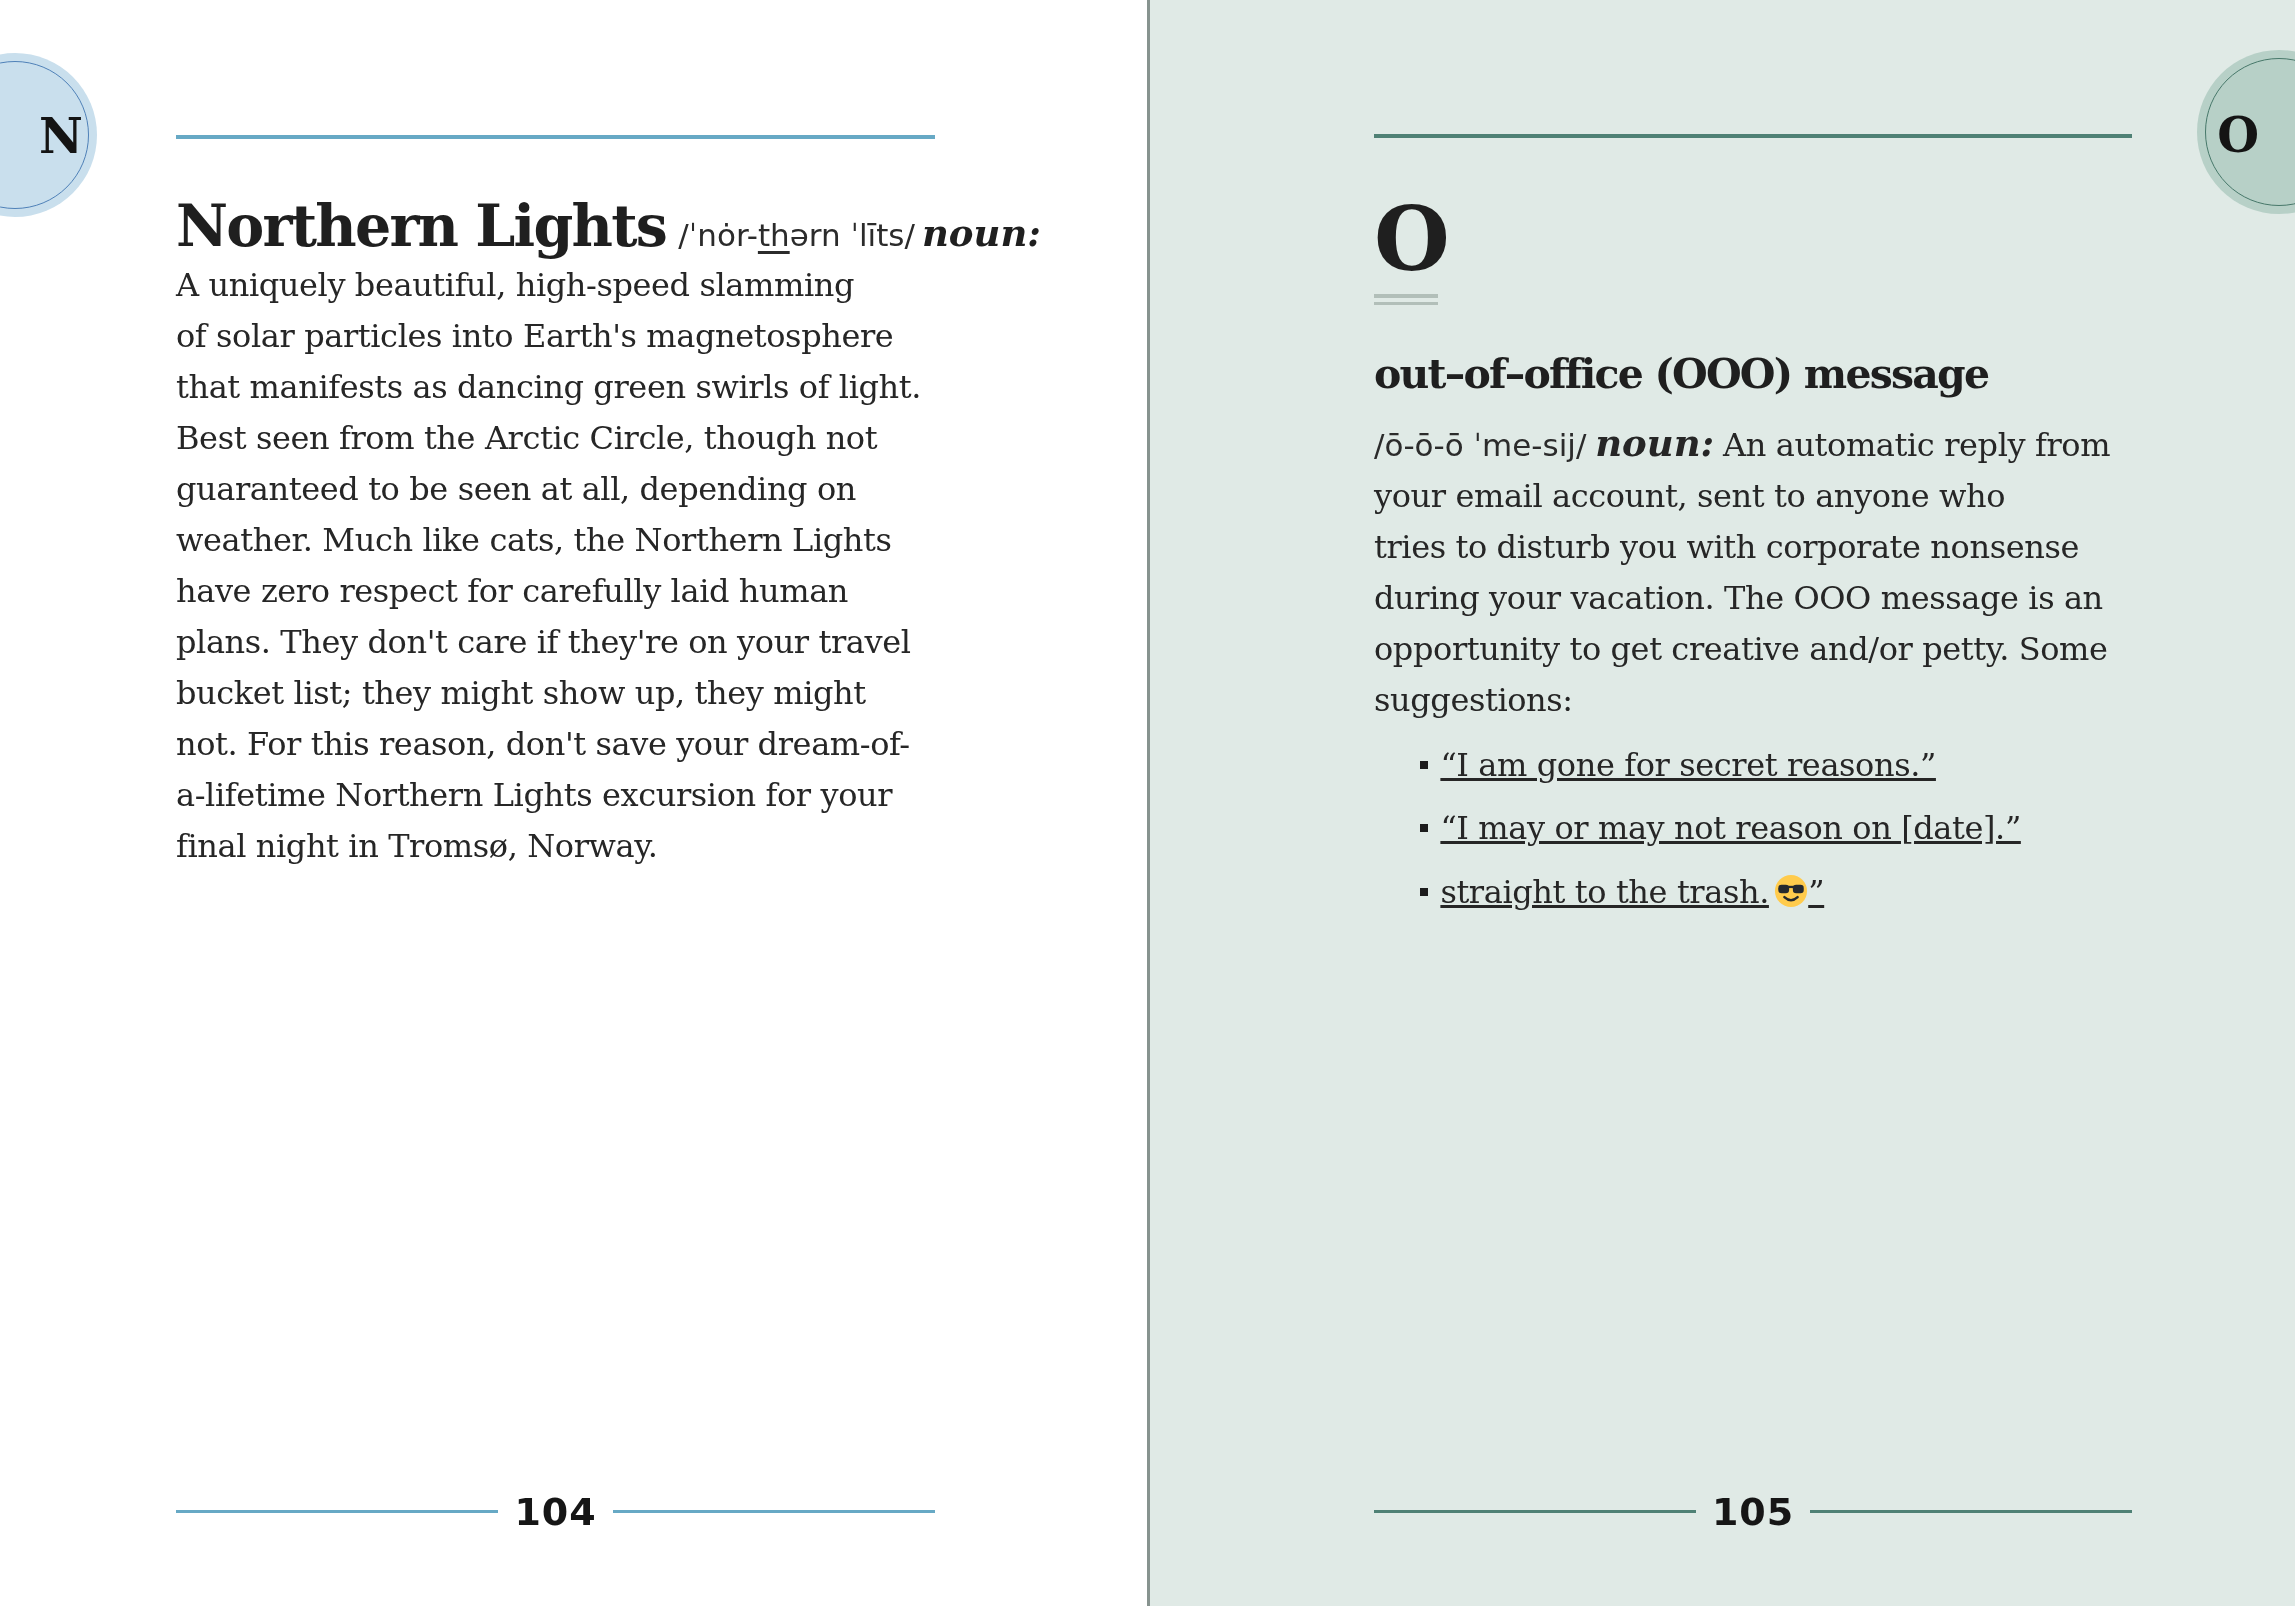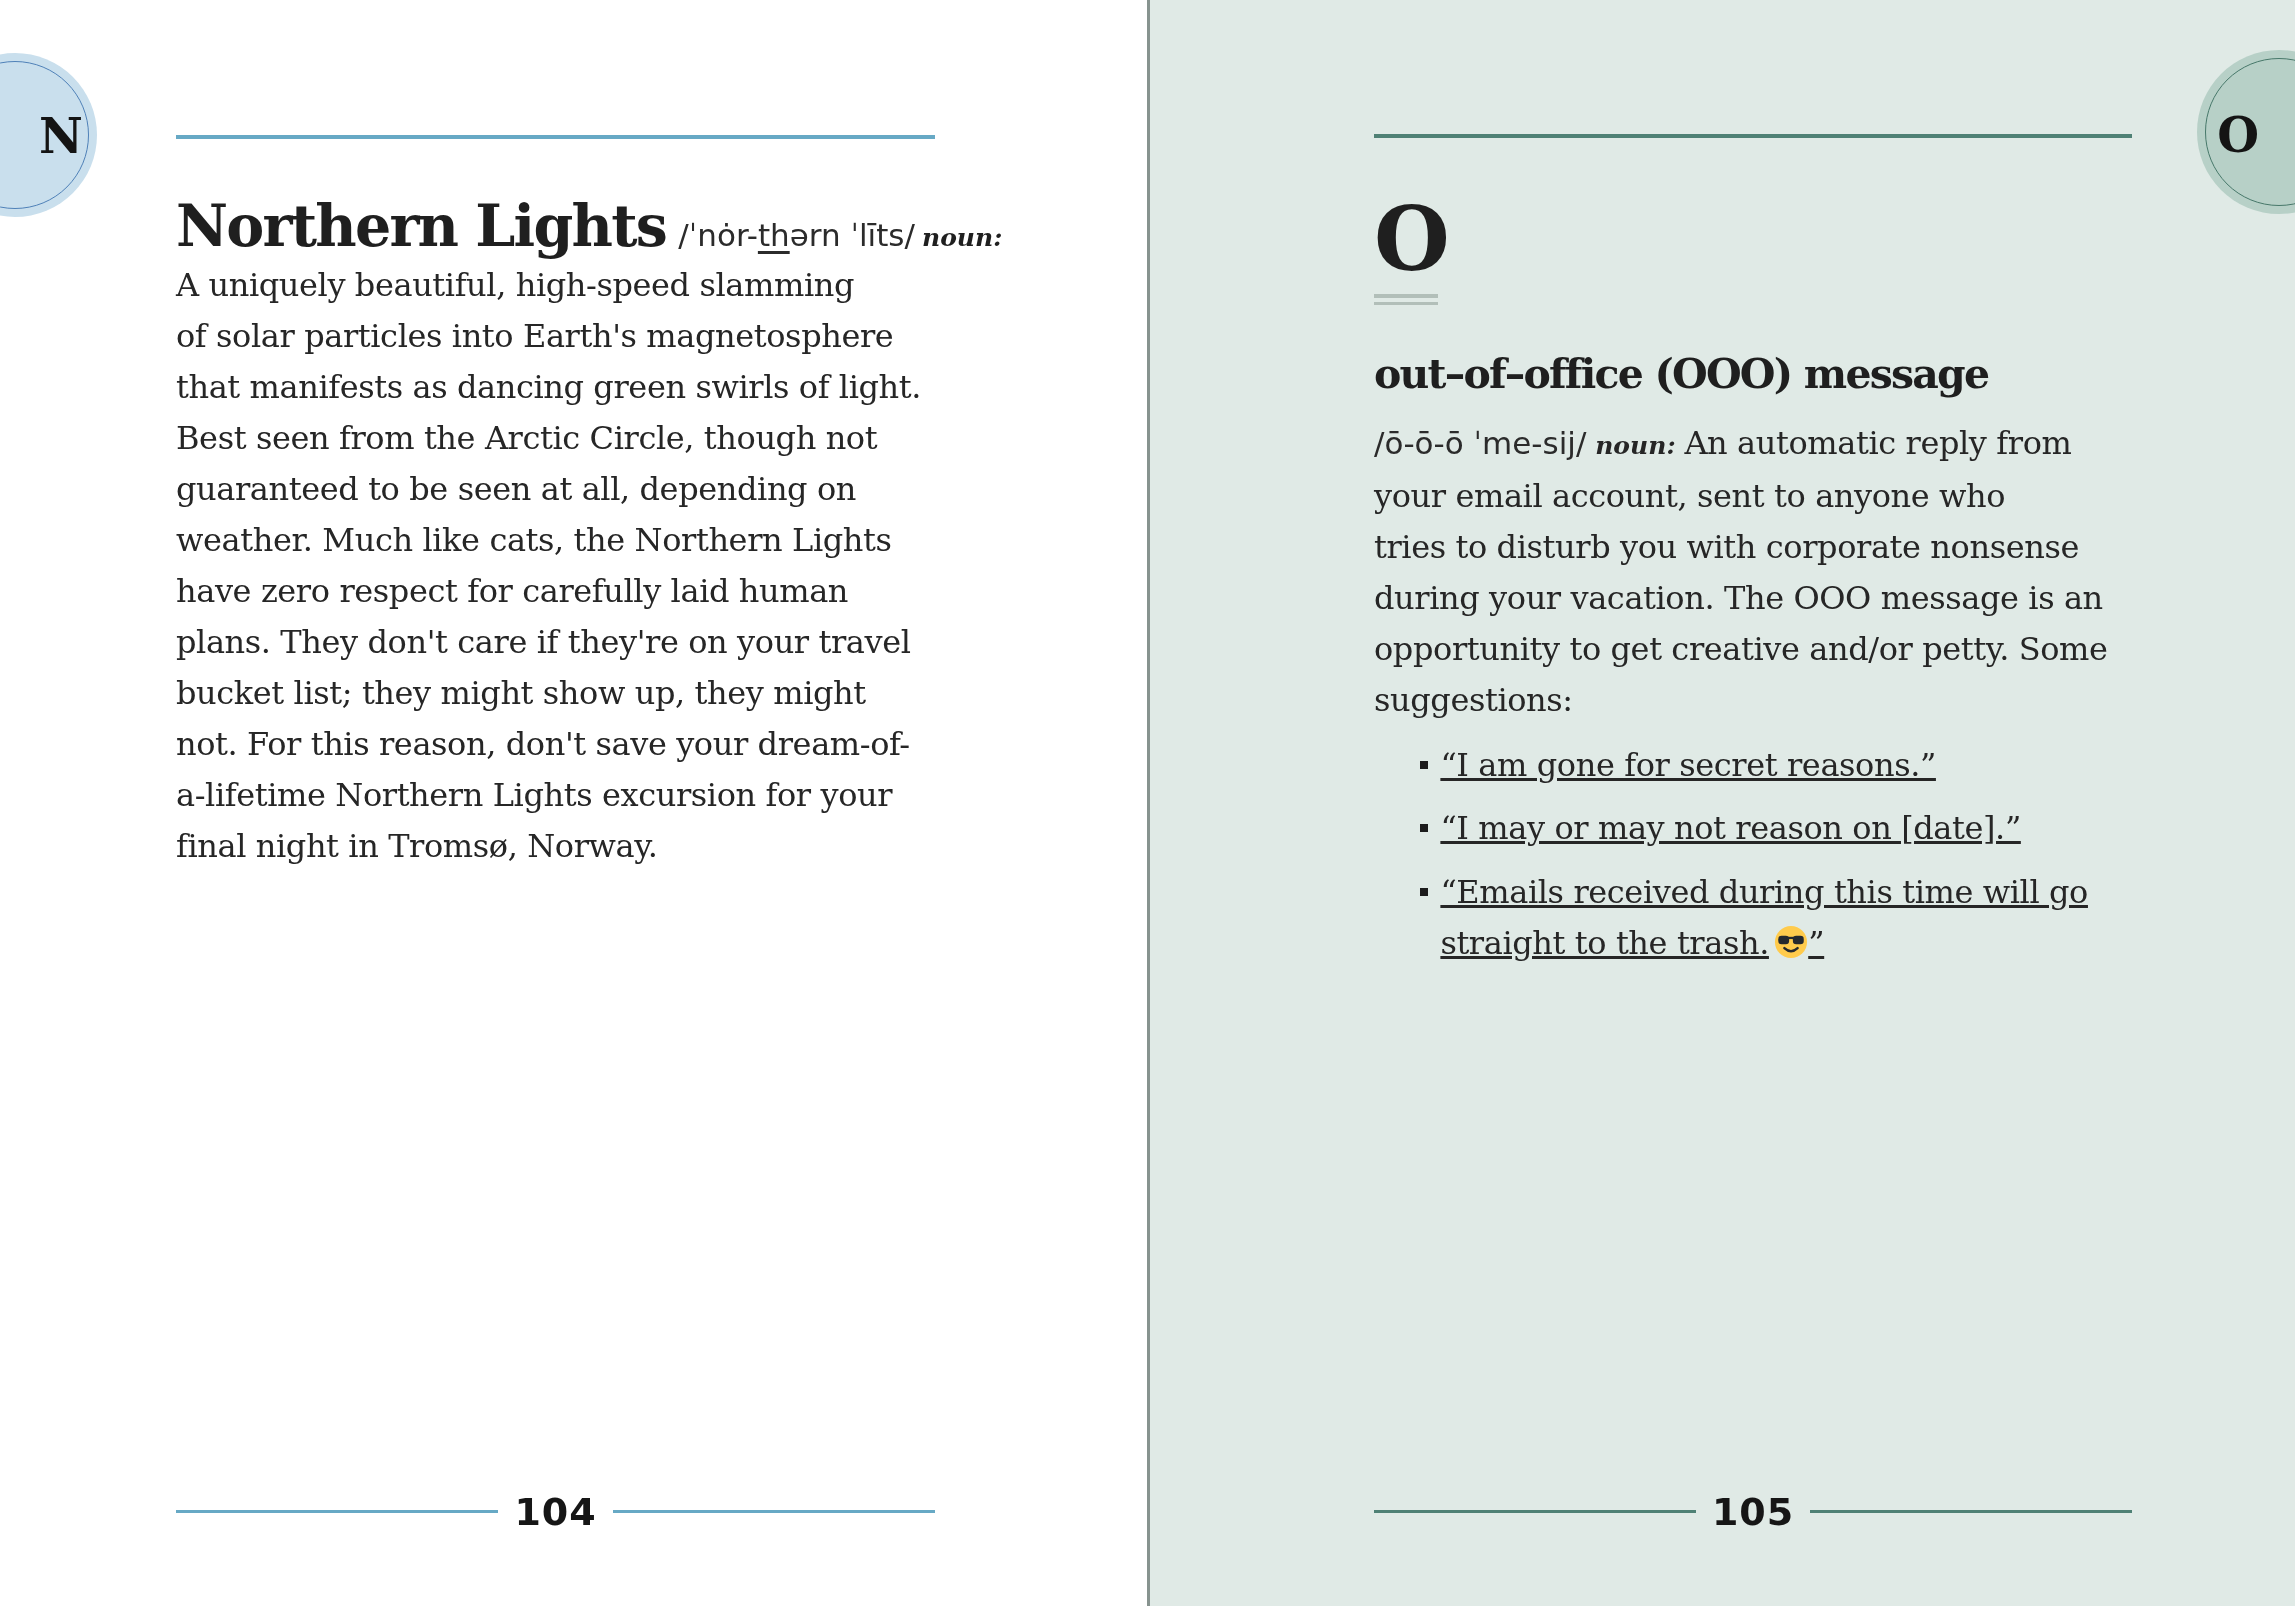--- a/index.html
+++ b/index.html
@@ -38,21 +38,21 @@
     font-weight:700; font-size:57px; line-height:64px;
     letter-spacing:-1.8px; white-space:nowrap;
   }
   .pron {
     font-family:"DejaVu Sans", sans-serif;
     font-weight:400; font-size:31px; letter-spacing:0;
     color:#2b2b2b; margin-left:12.4px;
   }
   .pron .u { text-decoration:underline; text-underline-offset:5.3px; }
   .pos {
-    font-weight:700; font-style:italic; font-size:25px; letter-spacing:0;
+    font-weight:700; font-style:italic; font-size:37px; letter-spacing:0;
     margin-left:7px;
   }
   .body-text {
     position:absolute; width:795px;
     font-size:32px; line-height:51px; letter-spacing:-0.4px;
     color:#262626;
   }
   .left .body-text { left:176px; top:260px; }
   .right .body-text { left:224px; top:418px; }
   .line { white-space:nowrap; }
@@ -178,21 +178,20 @@
           <span class="sq"></span>
           <span class="btext">“I am gone for secret reasons.”</span>
         </li>
         <li>
           <span class="sq"></span>
           <span class="btext">“I may or may not reason on [date].”</span>
         </li>
         <li>
           <span class="sq"></span>
           <span class="btext">
-            <span class="bline">“Emails received during this time will go</span>
             <span class="bline"><span>straight to the trash.</span><svg class="emoji-svg" width="34" height="34" viewBox="0 0 36 36" aria-hidden="true">
                 <circle cx="18" cy="18" r="17" fill="#FFCB4C"></circle>
                 <rect x="4.5" y="11.5" width="11.5" height="9" rx="3.5" fill="#25292e"></rect>
                 <rect x="20" y="11.5" width="11.5" height="9" rx="3.5" fill="#25292e"></rect>
                 <rect x="13" y="12.5" width="10" height="2.4" fill="#25292e"></rect>
                 <path d="M11 24.5 q7 6.5 14 0" stroke="#25292e" stroke-width="2.6" fill="none" stroke-linecap="round"></path>
               </svg><span>”</span></span>
           </span>
         </li>
       </ul>

